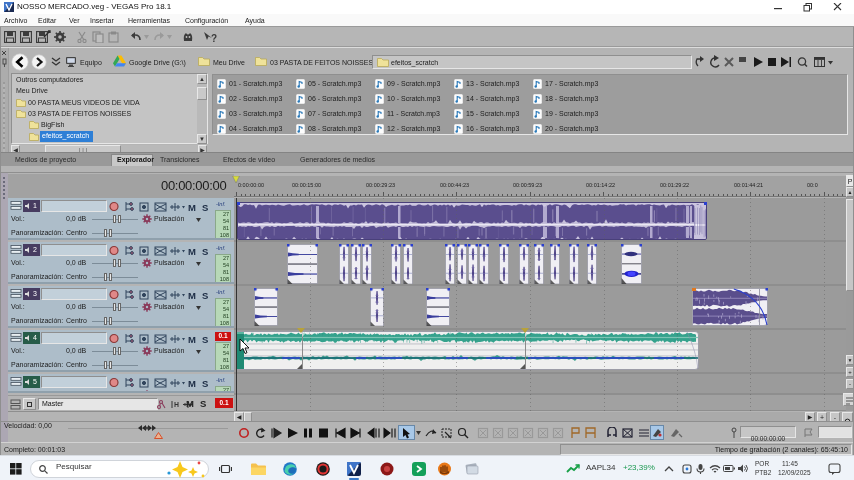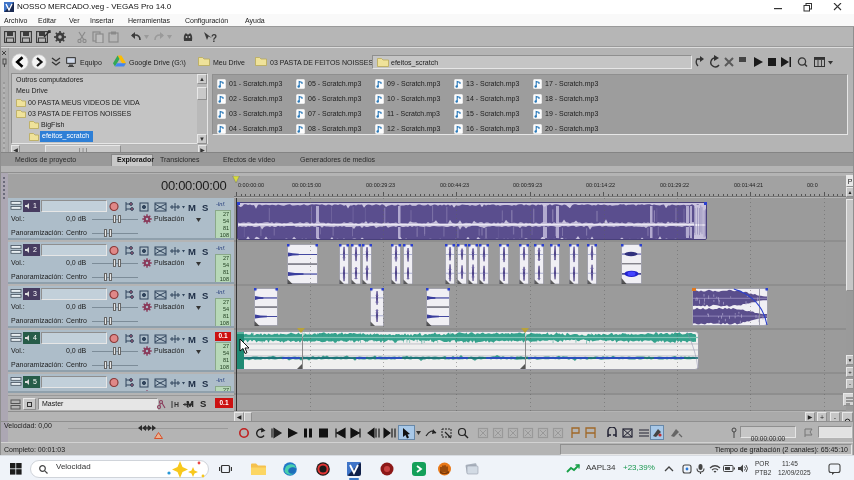--- a/index.html
+++ b/index.html
@@ -8,21 +8,21 @@
 .t8{font-size:8px;color:#1c1c1c}
 .sunk{border-top:1px solid #8f8f8f;border-left:1px solid #8f8f8f;border-bottom:1px solid #e6e6e6;border-right:1px solid #e6e6e6}
 .rais{border-top:1px solid #e8e8e8;border-left:1px solid #e8e8e8;border-bottom:1px solid #8f8f8f;border-right:1px solid #8f8f8f}
 </style></head><body>
 <div class="abs" style="left:0;top:0;width:854px;height:14px;background:#ffffff">
     <svg class="abs" style="left:4px;top:2px" width="10" height="10">
       <rect width="10" height="10" fill="#1b2a52"></rect>
       <path d="M0,0 L10,0 L0,10 Z" fill="#3f74c8"></path>
       <path d="M2,2 L5,8 L8,2" stroke="#fff" stroke-width="1.4" fill="none"></path>
     </svg>
-    <span class="abs t8" style="left:17px;top:2px;color:#111">NOSSO MERCADO.veg - VEGAS Pro 14.0</span>
+    <span class="abs t8" style="left:17px;top:2px;color:#111">NOSSO MERCADO.veg - VEGAS Pro 18.1</span>
     <svg class="abs" style="left:774px;top:3px" width="72" height="9">
       <rect x="0" y="5" width="8" height="1.2" fill="#333"></rect>
       <rect x="32" y="0.5" width="5.5" height="5.5" fill="none" stroke="#333" stroke-width="1"></rect>
       <rect x="30" y="2.5" width="5.5" height="5.5" fill="#fff" stroke="#333" stroke-width="1"></rect>
       <path d="M60,0 L67,7 M67,0 L60,7" stroke="#333" stroke-width="1.1"></path>
     </svg>
   </div>
 <div class="abs" style="left:0;top:14px;width:854px;height:13px;background:#f9f9f9;border-bottom:1px solid #9a9a9a">
     <span class="abs t7" style="left:4px;top:3px;color:#1a1a1a">Archivo</span>
     <span class="abs t7" style="left:38px;top:3px;color:#1a1a1a">Editar</span>
@@ -1641,21 +1641,21 @@
       <rect x="6.2" y="0" width="5.4" height="5.4" fill="#1c1c1c"></rect>
       <rect x="0" y="6.2" width="5.4" height="5.4" fill="#1c1c1c"></rect>
       <rect x="6.2" y="6.2" width="5.4" height="5.4" fill="#1c1c1c"></rect>
     </svg>
     <div class="abs" style="left:30px;top:4px;width:179px;height:18px;background:#ffffff;border:1px solid #d0d4da;border-radius:9px"></div>
     <svg class="abs" style="left:39px;top:9px" width="9" height="9">
       <circle cx="3.5" cy="3.5" r="2.8" fill="none" stroke="#444" stroke-width="1.2"></circle>
       <path d="M5.8,5.8 L8.5,8.5" stroke="#444" stroke-width="1.2"></path>
     </svg>
     <span class="abs" style="left:56px;top:461px;font-size:8px;color:#333;position:fixed"></span>
-    <span class="abs" style="left:56px;top:6px;font-size:8px;color:#333">Velocidad</span>
+    <span class="abs" style="left:56px;top:6px;font-size:8px;color:#333">Pesquisar</span>
     <svg class="abs" style="left:166px;top:3px" width="42" height="20">
       <path d="M14,2 L16.5,8 L22,10.5 L16.5,13 L14,19 L11.5,13 L6,10.5 L11.5,8 Z" fill="#f8c81c"></path>
       <path d="M27,8 L28.5,11.5 L32,13 L28.5,14.5 L27,18 L25.5,14.5 L22,13 L25.5,11.5 Z" fill="#f8c81c"></path>
       <circle cx="3" cy="14" r="1.6" fill="#2898d8"></circle>
       <circle cx="33" cy="4" r="1.4" fill="#e84848"></circle>
       <circle cx="37" cy="17" r="1.4" fill="#f8c81c"></circle>
     </svg>
     <svg class="abs" style="left:219px;top:7px" width="13" height="12">
       <rect x="2.5" y="2.5" width="8" height="7" fill="none" stroke="#333" stroke-width="1.2" rx="1"></rect>
       <path d="M0.5,4 L0.5,8 M12.5,4 L12.5,8" stroke="#333" stroke-width="1.2"></path>

